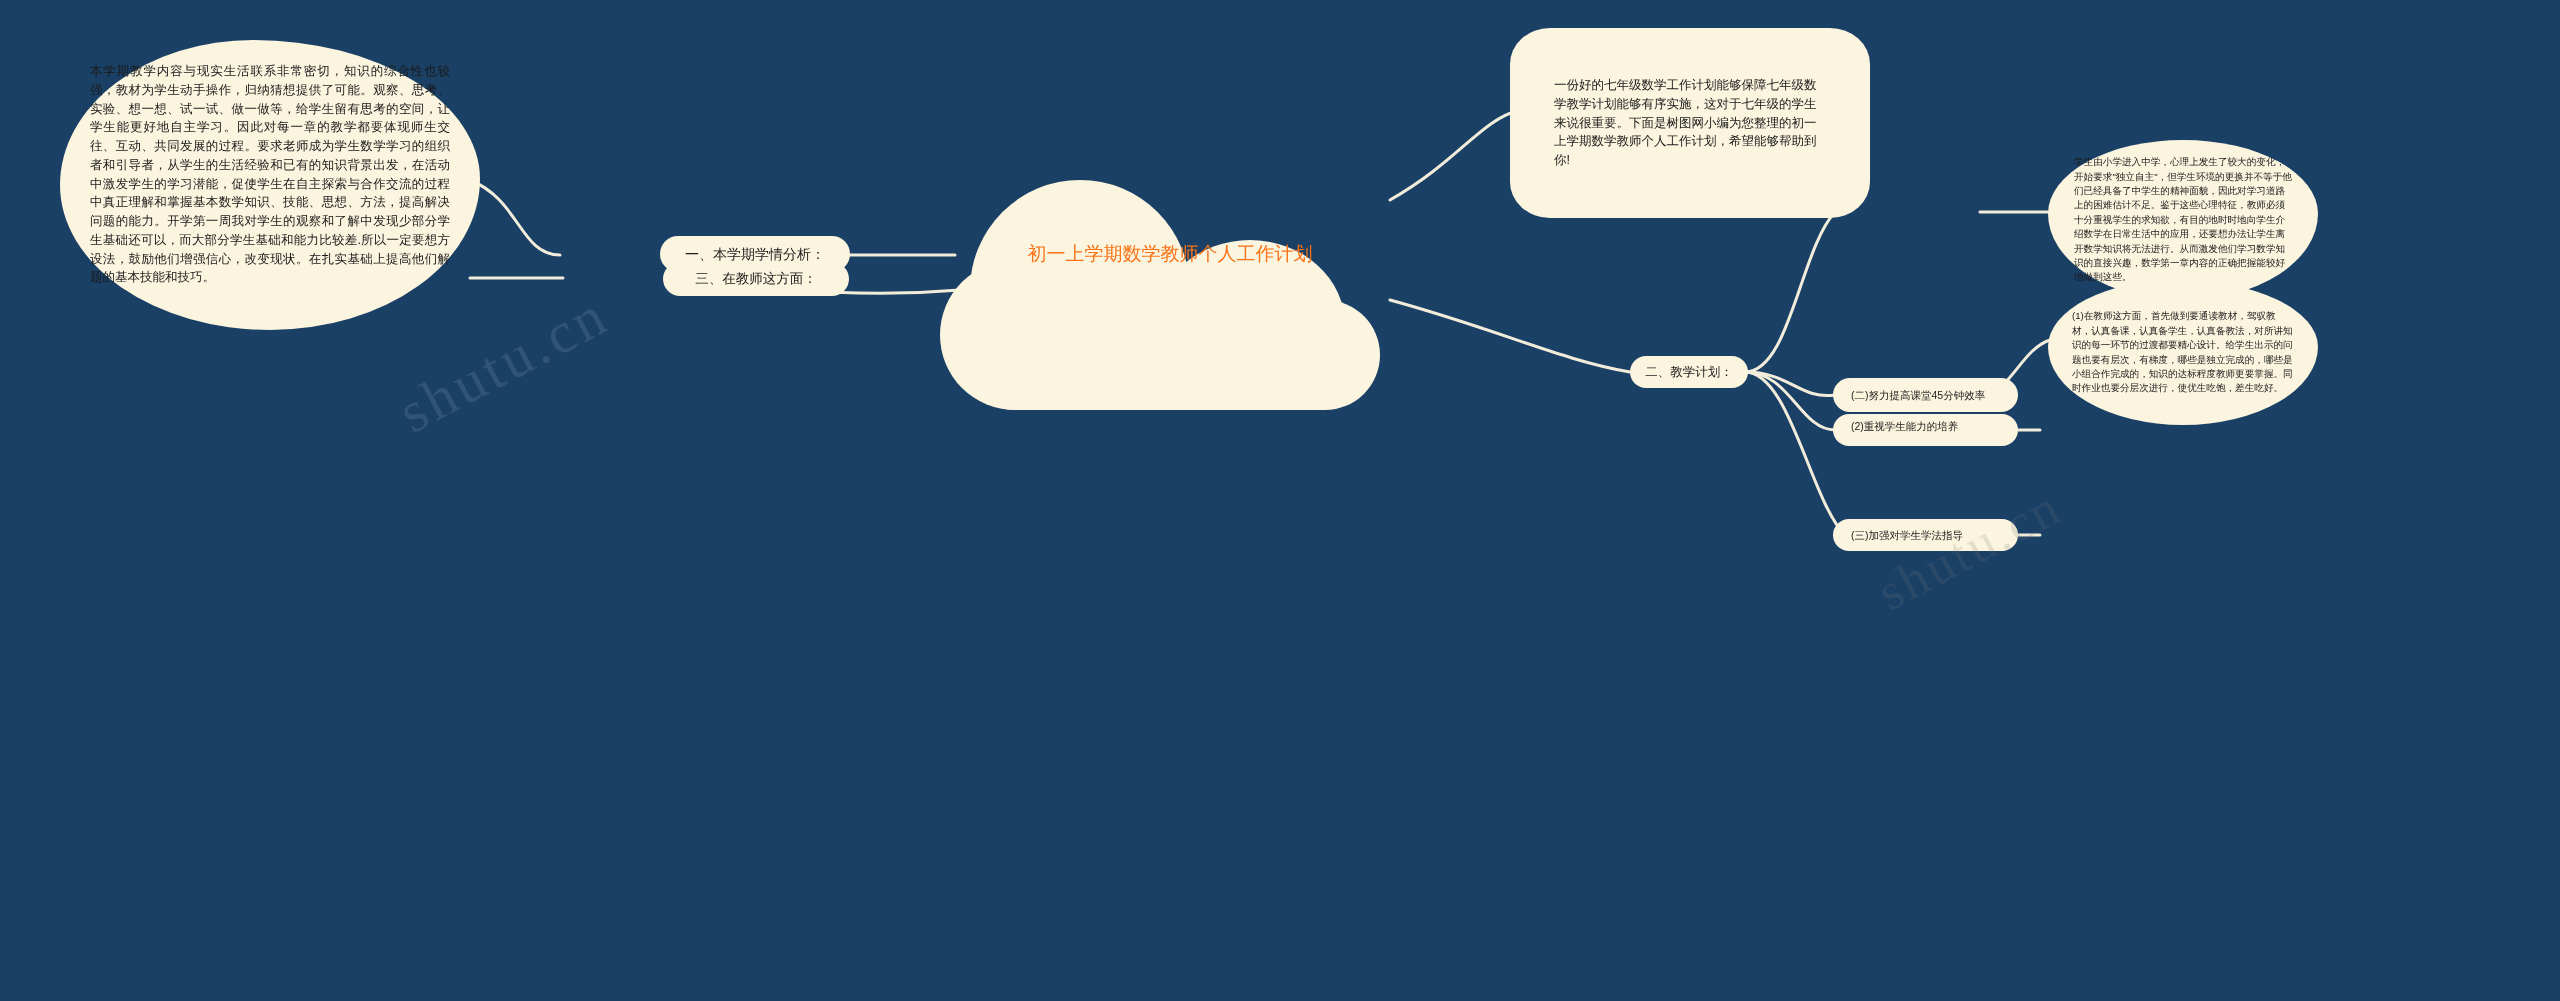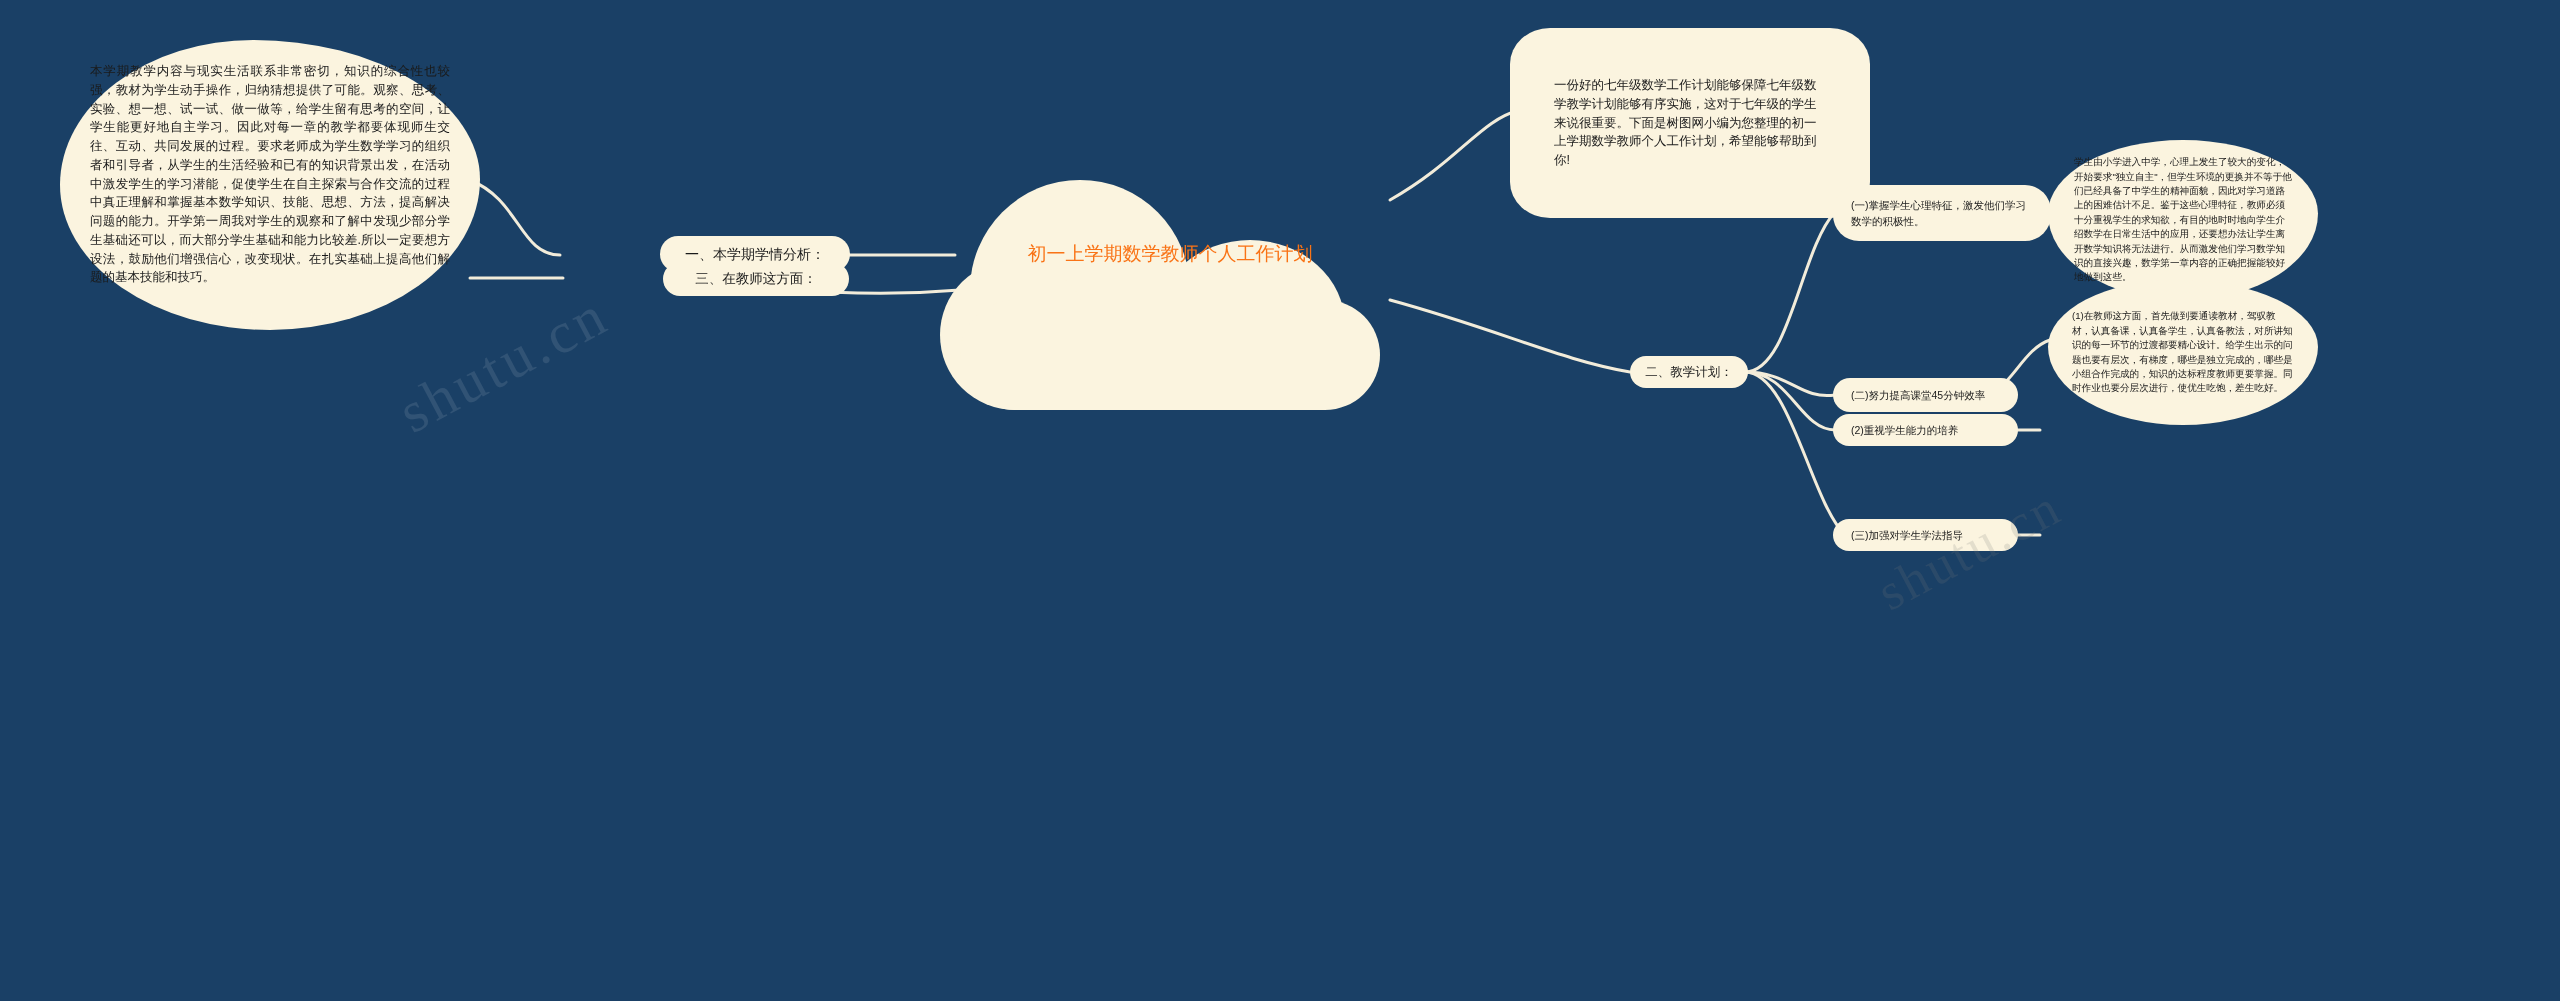--- a/index.html
+++ b/index.html
@@ -133,35 +133,32 @@
   <div class="center-title" style="left:1020px;top:240px;">初一上学期数学教师个人工作计划</div>
 
   <div class="node cloud" style="left:1510px;top:28px;width:360px;height:190px;font-size:12.5px;border-radius:40px 40px 40px 40px / 36px 36px 36px 36px;display:flex;align-items:center;">
     <span>一份好的七年级数学工作计划能够保障七年级数学教学计划能够有序实施，这对于七年级的学生来说很重要。下面是树图网小编为您整理的初一上学期数学教师个人工作计划，希望能够帮助到你!</span>
   </div>
 
   <div class="node pill" style="left:1630px;top:356px;width:118px;height:32px;font-size:12.5px;justify-content:center;">
     <span>二、教学计划：</span>
   </div>
 
-  <div class="node rounded" style="left:1833px;top:185px;width:218px;height:56px;font-size:10.5px;display:flex;align-items:center;">
-    <span>(一)掌握学生心理特征，激发他们学习数学的积极性。</span>
-  </div>
   <div class="node cloud" style="left:2048px;top:140px;width:270px;height:160px;font-size:9.6px;border-radius:50% 50% 50% 50% / 46% 46% 54% 54%;display:flex;align-items:center;padding:16px 26px;">
     <span>学生由小学进入中学，心理上发生了较大的变化，开始要求"独立自主"，但学生环境的更换并不等于他们已经具备了中学生的精神面貌，因此对学习道路上的困难估计不足。鉴于这些心理特征，教师必须十分重视学生的求知欲，有目的地时时地向学生介绍数学在日常生活中的应用，还要想办法让学生离开数学知识将无法进行。从而激发他们学习数学知识的直接兴趣，数学第一章内容的正确把握能较好地做到这些。</span>
   </div>
 
   <div class="node rounded" style="left:1833px;top:378px;width:185px;height:34px;font-size:10.5px;display:flex;align-items:center;">
     <span>(二)努力提高课堂45分钟效率</span>
   </div>
   <div class="node cloud" style="left:2048px;top:280px;width:270px;height:145px;font-size:9.6px;border-radius:48% 52% 50% 50% / 46% 46% 54% 54%;display:flex;align-items:center;padding:14px 24px;">
     <span>(1)在教师这方面，首先做到要通读教材，驾驭教材，认真备课，认真备学生，认真备教法，对所讲知识的每一环节的过渡都要精心设计。给学生出示的问题也要有层次，有梯度，哪些是独立完成的，哪些是小组合作完成的，知识的达标程度教师更要掌握。同时作业也要分层次进行，使优生吃饱，差生吃好。</span>
   </div>
 
-  <div class="node rounded" style="left:1833px;top:414px;width:185px;height:32px;font-size:10.5px;display:flex;align-items:center;">
+  <div class="node rounded" style="left:1833px;top:414px;width:185px;height:32px;font-size:10.5px;display:flex;align-items:flex-end;">
     <span>(2)重视学生能力的培养</span>
   </div>
 
   <div class="node rounded" style="left:1833px;top:519px;width:185px;height:32px;font-size:10.5px;display:flex;align-items:center;">
     <span>(三)加强对学生学法指导</span>
   </div>
 
 </div>
 
 </body></html>

